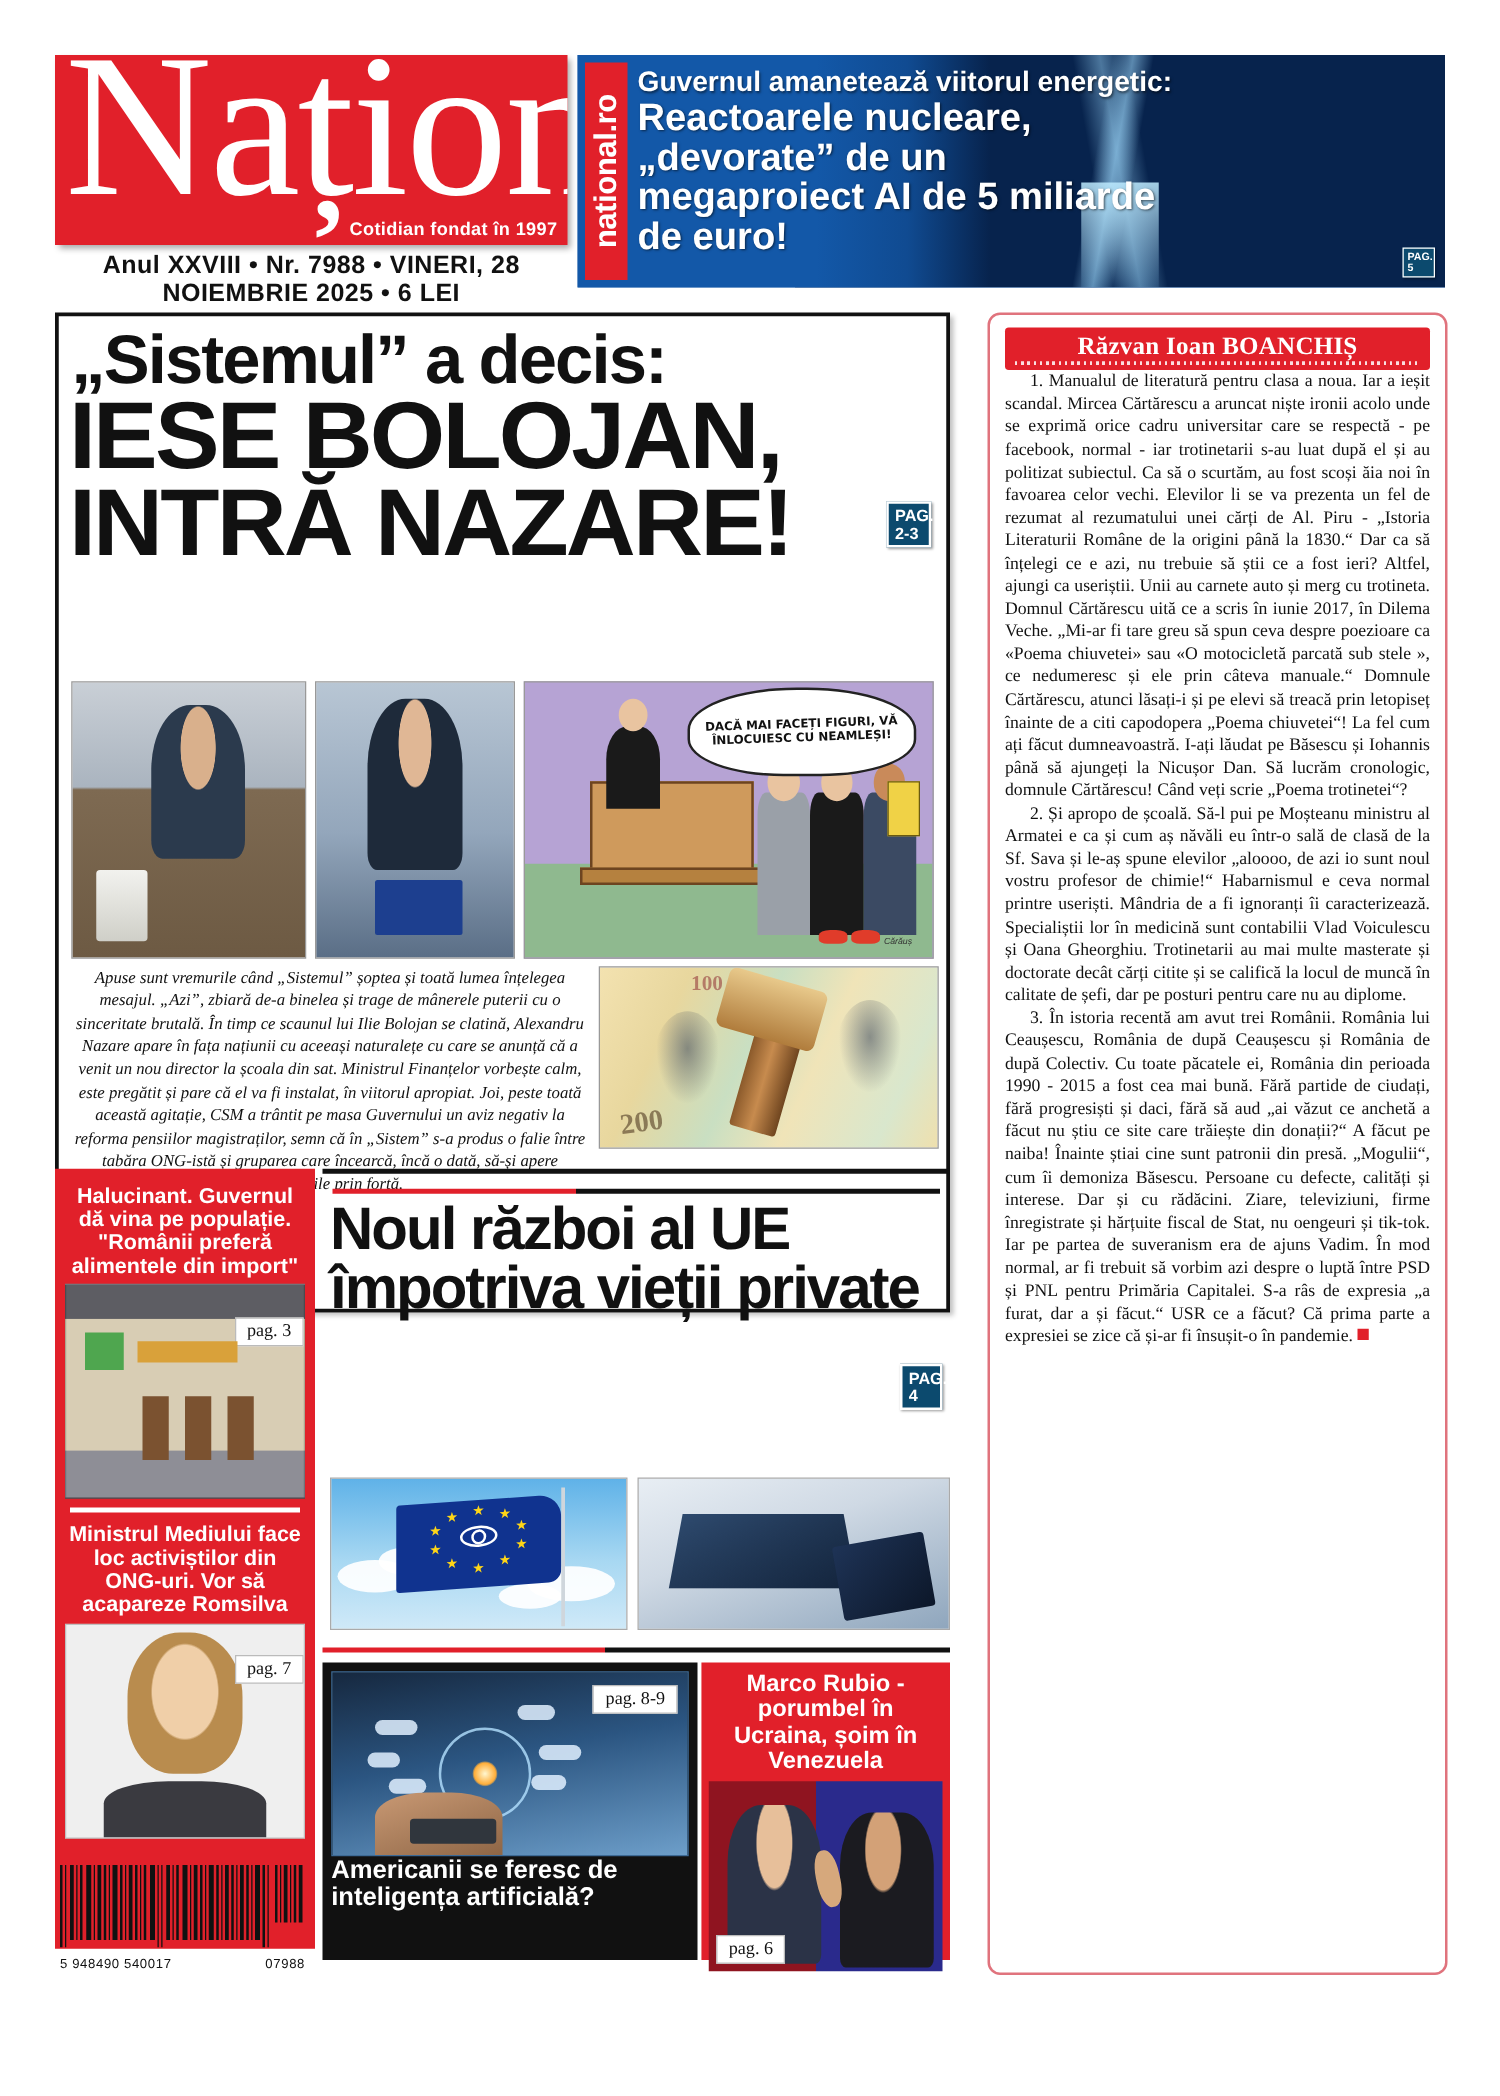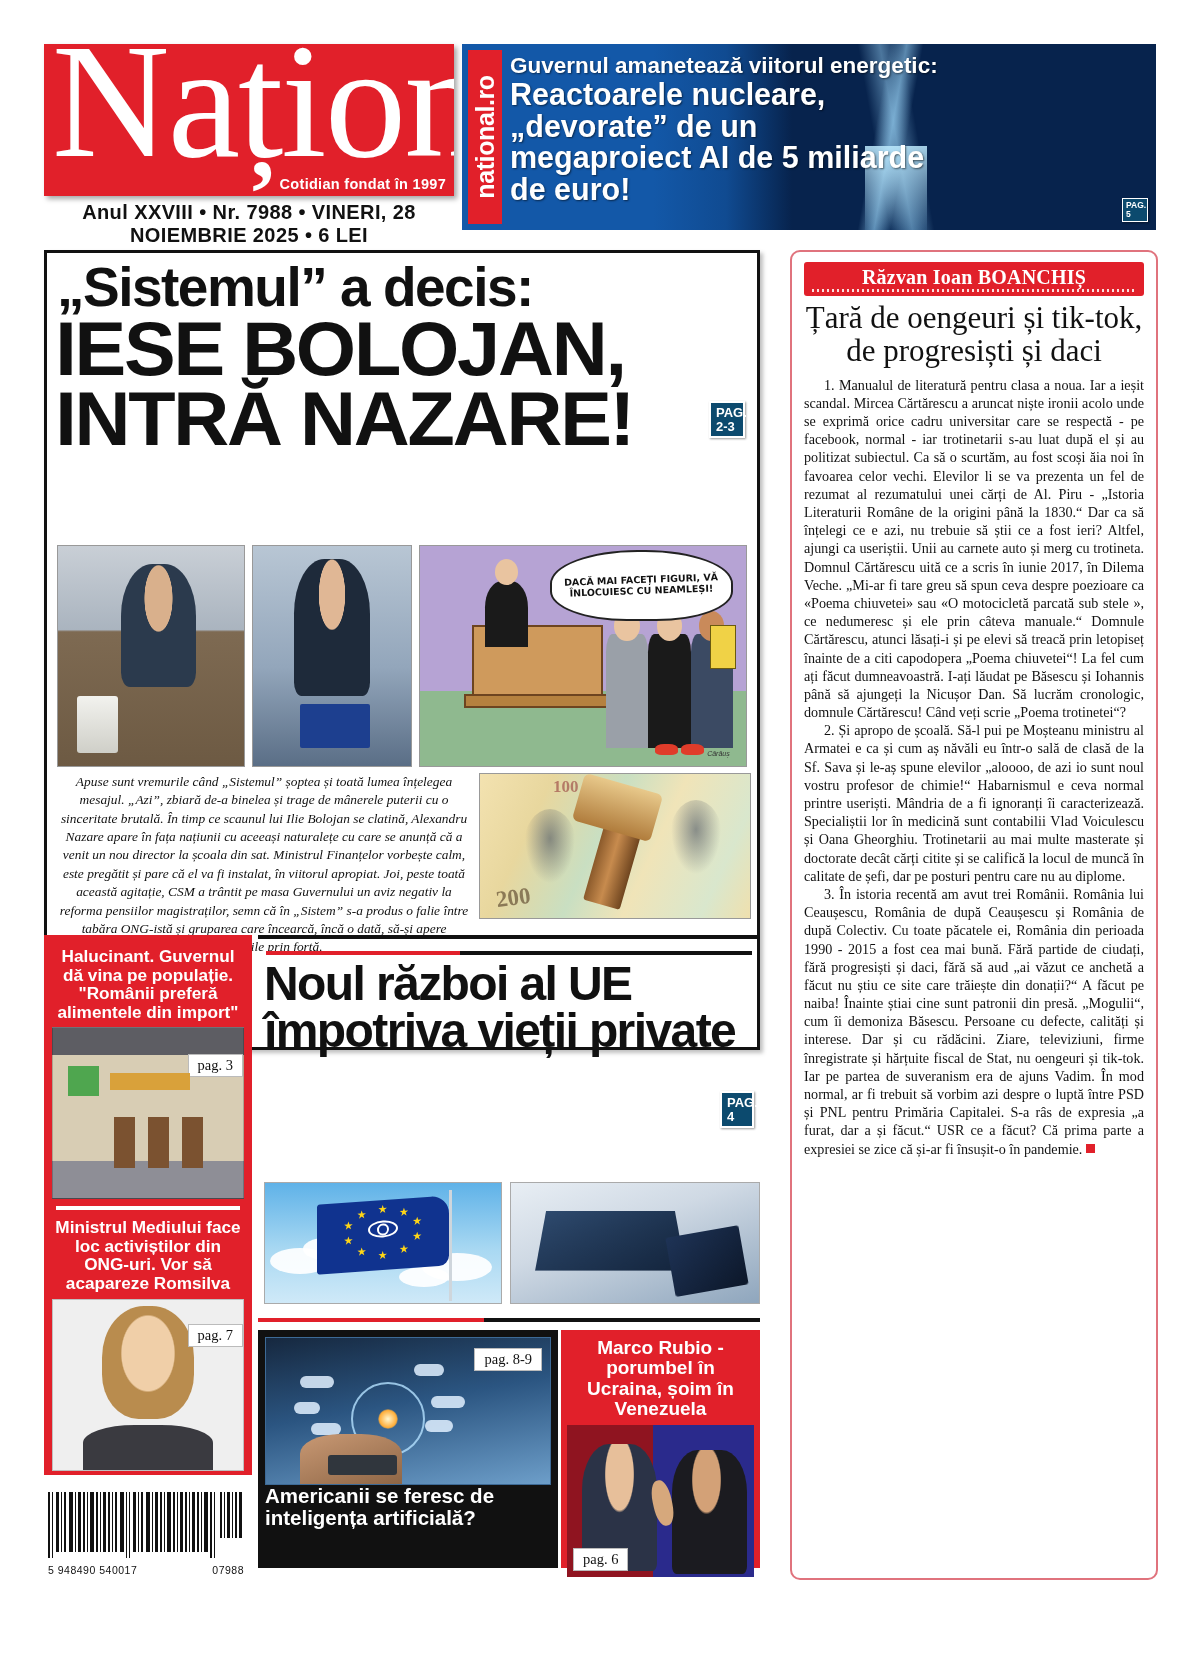--- a/index.html
+++ b/index.html
@@ -303,21 +303,21 @@
     hyphens: auto;
   }
   .edit-body p { text-indent: 20px; margin: 0; }
   .end-sq {
     display: inline-block; width: 9px; height: 9px;
     background: #e1202a; margin-left: 4px; vertical-align: 1px;
   }
 
   
   .left-col {
-    position: absolute; left: 44px; top: 935px; width: 208px; height: 540px;
+    position: absolute; left: 44px; top: 935px; width: 208px; height: 624px;
     background: #e1202a;
     padding: 8px;
   }
   .lc-head {
     color: #fff; text-align: center; font-weight: bold;
     font-size: 17.2px; line-height: 1.08; padding: 4px 2px 6px;
   }
   .lc-photo { position: relative; width: 100%; height: 172px; border: 1px solid rgba(0,0,0,.2); overflow: hidden; }
   .lc-photo.expo {
     background:
@@ -539,21 +539,20 @@
     <div class="money-photo">
       <div class="money-face" style="left:16%;top:24%"></div>
       <div class="money-face" style="right:10%;top:18%"></div>
       <div class="money-200">200</div>
       <div class="money-100">100</div>
     </div>
   </div>
 
   <div class="edit-col">
     <div class="author-bar">Răzvan Ioan BOANCHIȘ</div>
-    <div class="edit-title">Țară de oengeuri și tik-tok, de progresiști și daci</div>
     <div class="edit-body">
       <p>1. Manualul de literatură pentru clasa a noua. Iar a ieșit scandal. Mircea Cărtărescu a aruncat niște ironii acolo unde se exprimă orice cadru universitar care se respectă - pe facebook, normal - iar trotinetarii s-au luat după el și au politizat subiectul. Ca să o scurtăm, au fost scoși ăia noi în favoarea celor vechi. Elevilor li se va prezenta un fel de rezumat al rezumatului unei cărți de Al. Piru - „Istoria Literaturii Române de la origini până la 1830.“ Dar ca să înțelegi ce e azi, nu trebuie să știi ce a fost ieri? Altfel, ajungi ca useriștii. Unii au carnete auto și merg cu trotineta. Domnul Cărtărescu uită ce a scris în iunie 2017, în Dilema Veche. „Mi-ar fi tare greu să spun ceva despre poezioare ca «Poema chiuvetei» sau «O motocicletă parcată sub stele », ce nedumeresc și ele prin câteva manuale.“ Domnule Cărtărescu, atunci lăsați-i și pe elevi să treacă prin letopiseț înainte de a citi capodopera „Poema chiuvetei“! La fel cum ați făcut dumneavoastră. I-ați lăudat pe Băsescu și Iohannis până să ajungeți la Nicușor Dan. Să lucrăm cronologic, domnule Cărtărescu! Când veți scrie „Poema trotinetei“?</p>
       <p>2. Și apropo de școală. Să-l pui pe Moșteanu ministru al Armatei e ca și cum aș năvăli eu într-o sală de clasă de la Sf. Sava și le-aș spune elevilor „aloooo, de azi io sunt noul vostru profesor de chimie!“ Habarnismul e ceva normal printre useriști. Mândria de a fi ignoranți îi caracterizează. Specialiștii lor în medicină sunt contabilii Vlad Voiculescu și Oana Gheorghiu. Trotinetarii au mai multe masterate și doctorate decât cărți citite și se califică la locul de muncă în calitate de șefi, dar pe posturi pentru care nu au diplome.</p>
       <p><span>3. În istoria recentă am avut trei Românii. România lui Ceaușescu, România de după Ceaușescu și România de după Colectiv. Cu toate păcatele ei, România din perioada 1990 - 2015 a fost cea mai bună. Fără partide de ciudați, fără progresiști și daci, fără să aud „ai văzut ce anchetă a făcut nu știu ce site care trăiește din donații?“ A făcut pe naiba! Înainte știai cine sunt patronii din presă. „Mogulii“, cum îi demoniza Băsescu. Persoane cu defecte, calități și interese. Dar și cu rădăcini. Ziare, televiziuni, firme înregistrate și hărțuite fiscal de Stat, nu oengeuri și tik-tok. Iar pe partea de suveranism era de ajuns Vadim. În mod normal, ar fi trebuit să vorbim azi despre o luptă între PSD și PNL pentru Primăria Capitalei. S-a râs de expresia „a furat, dar a și făcut.“ USR ce a făcut? Că prima parte a expresiei se zice că și-ar fi însușit-o în pandemie.</span><span class="end-sq"></span></p>
     </div>
   </div>
 
   <div class="left-col">
     <div class="lc-head">Halucinant. Guvernul dă vina pe populație. "Românii preferă alimentele din import"</div>
     <div class="lc-photo expo">

